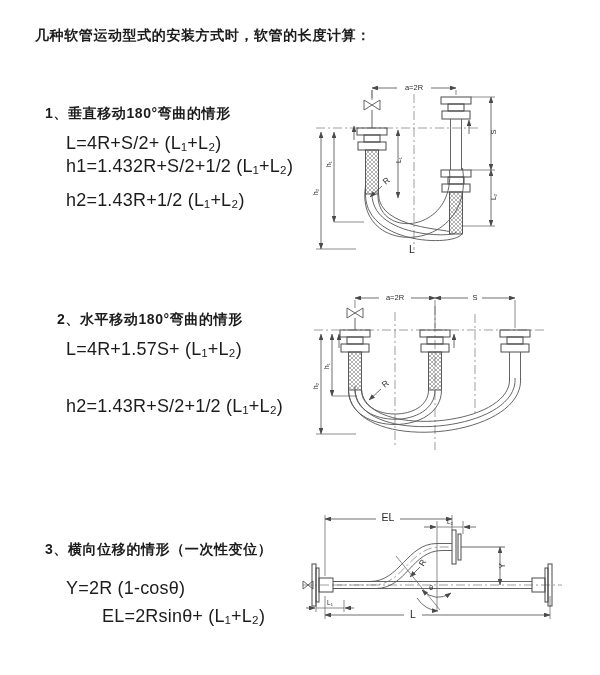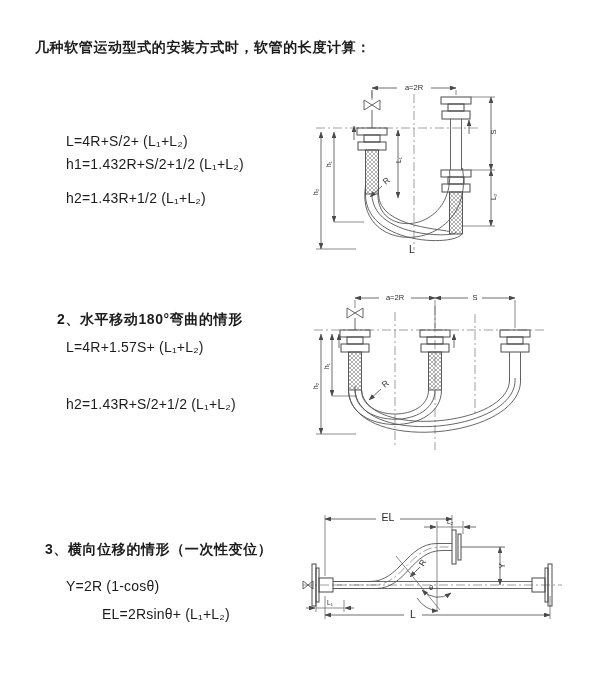--- a/index.html
+++ b/index.html
@@ -1,21 +1,21 @@
 <!DOCTYPE html>
 <html><head>
 <meta charset="utf-8">
 <style>
   html,body{margin:0;padding:0;background:#fff;}
   .page{position:relative;width:600px;height:675px;background:#ffffff;
         font-family:"Liberation Sans",sans-serif;color:#1c1c1c;overflow:hidden;}
   .abs{position:absolute;white-space:nowrap;}
-  .title{font-size:14px;font-weight:bold;letter-spacing:.6px;margin-top:12px;}
+  .title{font-size:14px;font-weight:bold;letter-spacing:.6px;}
   .heading{font-size:14px;font-weight:bold;letter-spacing:.6px;}
-  .formula{font-size:14px;letter-spacing:.2px;}
+  .formula{font-size:18px;letter-spacing:.2px;}
   svg{position:absolute;overflow:visible;}
   .s{stroke:#4a4a4a;stroke-width:1;fill:none;}
   .s9{stroke:#555;stroke-width:.9;fill:none;}
   .dl{stroke:#4a4a4a;stroke-width:.8;fill:none;}
   .xl{stroke:#5a5a5a;stroke-width:.7;fill:none;}
   .cl{stroke:#777;stroke-width:.7;fill:none;stroke-dasharray:9 3 2 3;}
   .ht{fill:url(#hatch);stroke:#4a4a4a;stroke-width:.9;}
   .wb{fill:#ffffff;stroke:none;}
   text{fill:#2a2a2a;font-family:"Liberation Sans",sans-serif;}
   .t6{font-size:6.5px;}
@@ -23,20 +23,21 @@
   .t8{font-size:8.5px;}
   .t10{font-size:10.5px;}
 </style>
 </head>
 <body>
 
 <div class="page">
 
   <div class="abs title" style="left:35px;top:27px;">几种软管运动型式的安装方式时，软管的长度计算：</div>
 
+  <div class="abs heading" style="left:45px;top:105px;">1、垂直移动180°弯曲的情形</div>
   <div class="abs formula" style="left:66px;top:133px;">L=4R+S/2+ (L₁+L₂)</div>
   <div class="abs formula" style="left:66px;top:156px;">h1=1.432R+S/2+1/2 (L₁+L₂)</div>
   <div class="abs formula" style="left:66px;top:190px;">h2=1.43R+1/2 (L₁+L₂)</div>
 
   <div class="abs heading" style="left:45px;top:311px;margin-left:12px;">2、水平移动180°弯曲的情形</div>
   <div class="abs formula" style="left:66px;top:339px;">L=4R+1.57S+ (L₁+L₂)</div>
   <div class="abs formula" style="left:66px;top:396px;">h2=1.43R+S/2+1/2 (L₁+L₂)</div>
 
   <div class="abs heading" style="left:45px;top:521px;margin-top:20px;">3、横向位移的情形（一次性变位）</div>
   <div class="abs formula" style="left:66px;top:578px;">Y=2R (1-cosθ)</div>

